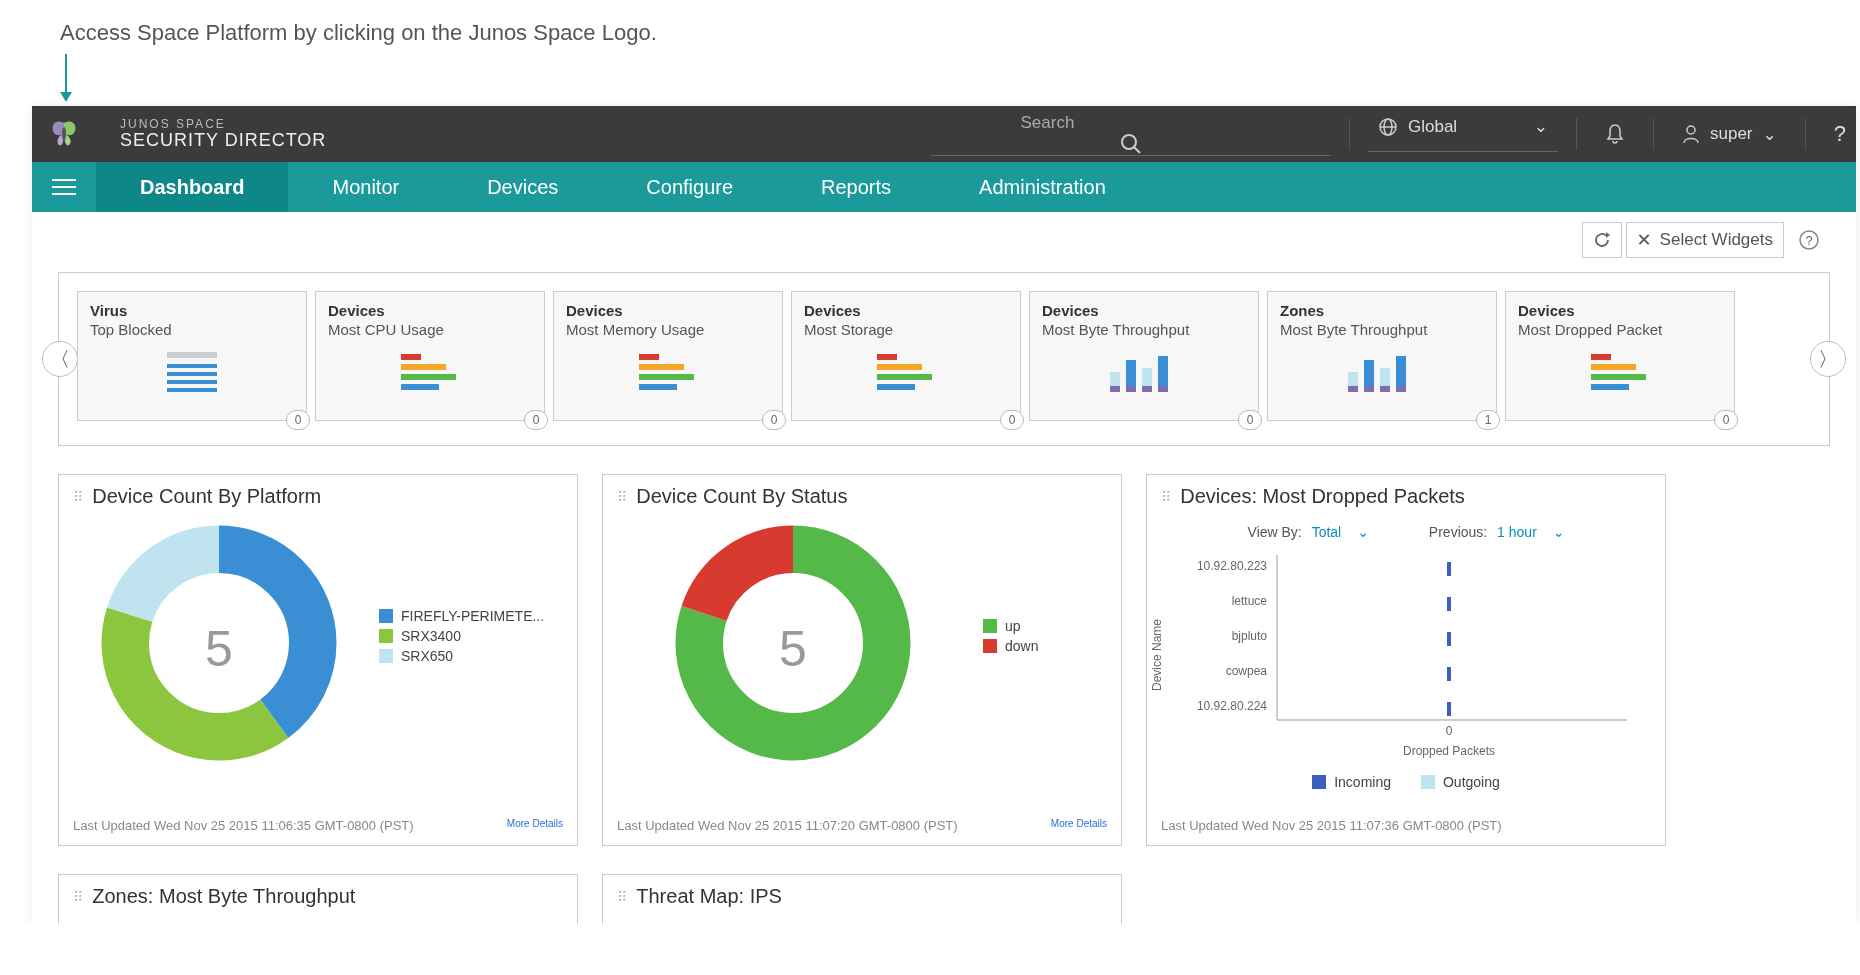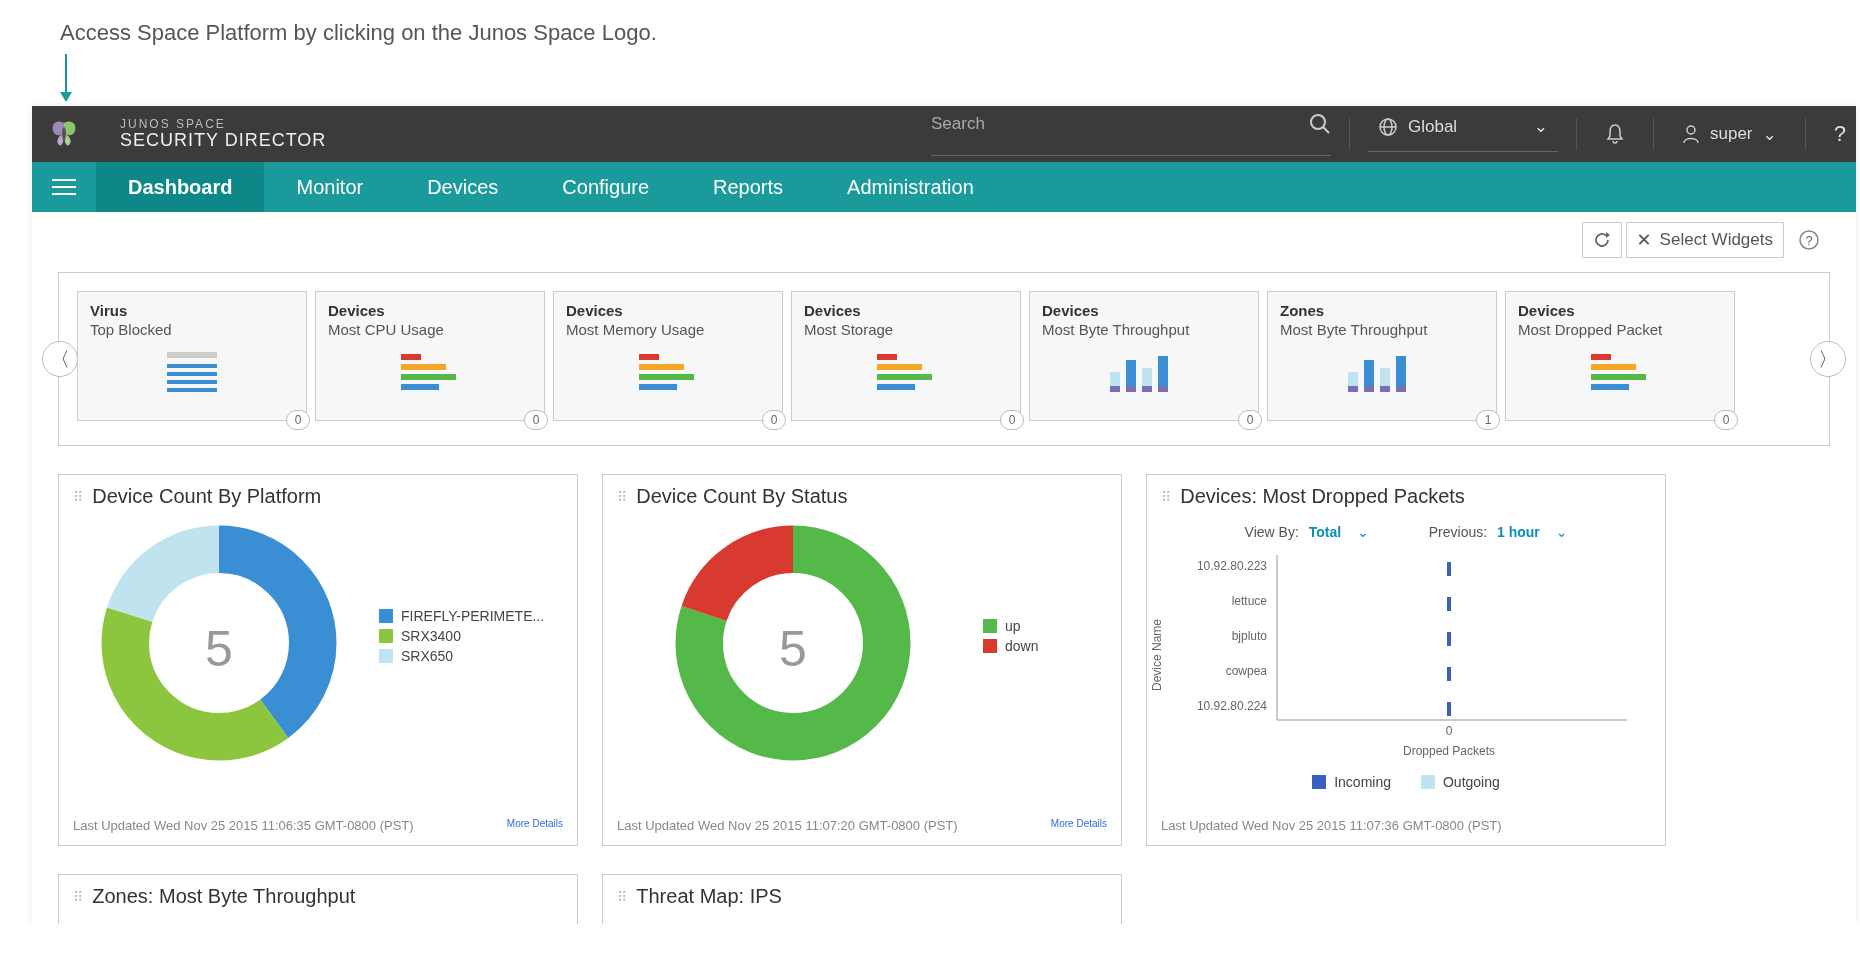--- a/index.html
+++ b/index.html
@@ -5,28 +5,28 @@
 * { box-sizing: border-box; margin: 0; padding: 0; font-family: Arial, Helvetica, sans-serif; }
 body { background: #fff; width: 1860px; }
 .annotation { color: #555; font-size: 22px; padding: 20px 0 0 60px; }
 .arrow-down { margin: 8px 0 0 56px; }
 .app { width: 1824px; margin-left: 32px; box-shadow: 0 0 10px rgba(0,0,0,0.08); }
 .topbar { background: #3b3b3b; height: 56px; display: flex; align-items: center; color: #ccc; }
 .logo-cell { width: 64px; height: 56px; display: flex; align-items: center; justify-content: center; background: #3b3b3b; }
 .brand { margin-left: 24px; line-height: 1.1; }
 .brand-top { font-size: 12px; letter-spacing: 2px; color: #bbb; }
 .brand-bot { font-size: 18px; color: #eee; letter-spacing: 1px; }
-.search-wrap { margin-left: auto; display: flex; align-items: center; border-bottom: 1px solid #666; width: 400px; padding-bottom: 20px; }
+.search-wrap { margin-left: auto; display: flex; align-items: center; border-bottom: 1px solid #666; width: 400px; padding-bottom: 0; flex-direction: column; }
 .search-input { background: transparent; border: none; color: #ccc; font-size: 17px; flex: 1; outline: none; }
 .search-input::placeholder { color: #aaa; }
 .sep { width: 1px; height: 32px; background: #555; margin: 0 18px; }
 .topbar-item { display: flex; align-items: center; gap: 10px; color: #ddd; font-size: 17px; cursor: pointer; padding: 0 10px; }
 .navbar { background: #1a9a9a; height: 50px; display: flex; align-items: center; }
 .hamburger-cell { width: 64px; display:flex; justify-content:center; color:#fff; cursor:pointer; }
-.nav-tab { color: #fff; font-size: 20px; padding: 0 32px; height: 50px; display: flex; align-items: center; cursor: pointer; }
+.nav-tab { color: #fff; font-size: 20px; padding: 0 44px; height: 50px; display: flex; align-items: center; cursor: pointer; }
 .nav-tab.active { background: #0d8787; font-weight: bold; }
 .toolbar-row { display: flex; justify-content: flex-end; align-items: center; padding: 10px 26px 0 0; gap: 4px; }
 .tool-btn { border: 1px solid #ccc; height: 36px; min-width: 36px; display: flex; align-items: center; justify-content: center; gap: 8px; padding: 0 10px; color: #555; background: #fff; cursor: pointer; font-size: 17px; }
 .tool-btn.noborder { border: none; }
 .carousel-wrap { position: relative; margin: 14px 26px 0 26px; }
 .carousel { border: 1px solid #ccc; padding: 18px 18px 24px 18px; display: flex; gap: 8px; }
 .widget-card { border: 1px solid #ccc; background: #f7f7f7; width: 230px; height: 130px; padding: 10px 12px; position: relative; cursor: pointer; }
 .widget-card .cat { font-weight: bold; font-size: 15px; color: #333; }
 .widget-card .sub { font-size: 15px; color: #555; margin-top: 2px; }
 .widget-card .thumb { display: flex; justify-content: center; margin-top: 12px; }
@@ -44,21 +44,21 @@
 .panel-body { position: relative; height: 312px; }
 .more-link { color: #2a6fd6; font-size: 10px; cursor: pointer; }
 .panel-wrap { position: relative; }
 .legend { font-size: 14px; color: #444; }
 .legend-row { display: flex; align-items: center; gap: 8px; margin-bottom: 4px; }
 .sw { width: 14px; height: 14px; display: inline-block; }
 .donut-center { font-size: 40px; fill: #999; text-anchor: middle; dominant-baseline: middle; }
 .panels-row2 { display: flex; gap: 24px; margin: 28px 26px 0 26px; }
 .panel-stub { border: 1px solid #ccc; border-bottom: none; width: 520px; height: 50px; }
 .controls-row { display: flex; justify-content: center; gap: 60px; font-size: 14px; color: #555; margin-top: 6px; }
-.ctl-val { color: #0b8dbd; font-weight: bold; margin-left: 6px; }
+.ctl-val { color: #0b8dbd; font-weight: normal; margin-left: 6px; }
 .axis-lbl { font-size: 12px; fill: #666; }
 .tick { font-size: 12px; fill: #666; }
 </style>
 </head>
 <body>
 
 
 
 <div class="annotation">Access Space Platform by clicking on the Junos Space Logo.</div>
 <svg class="arrow-down" width="20" height="48">

